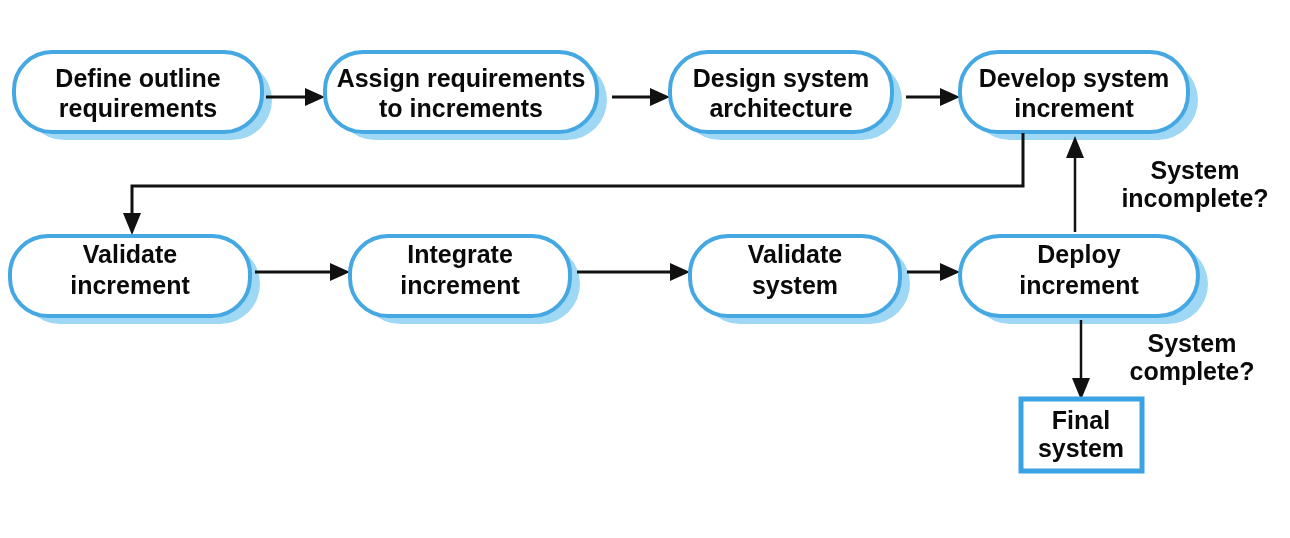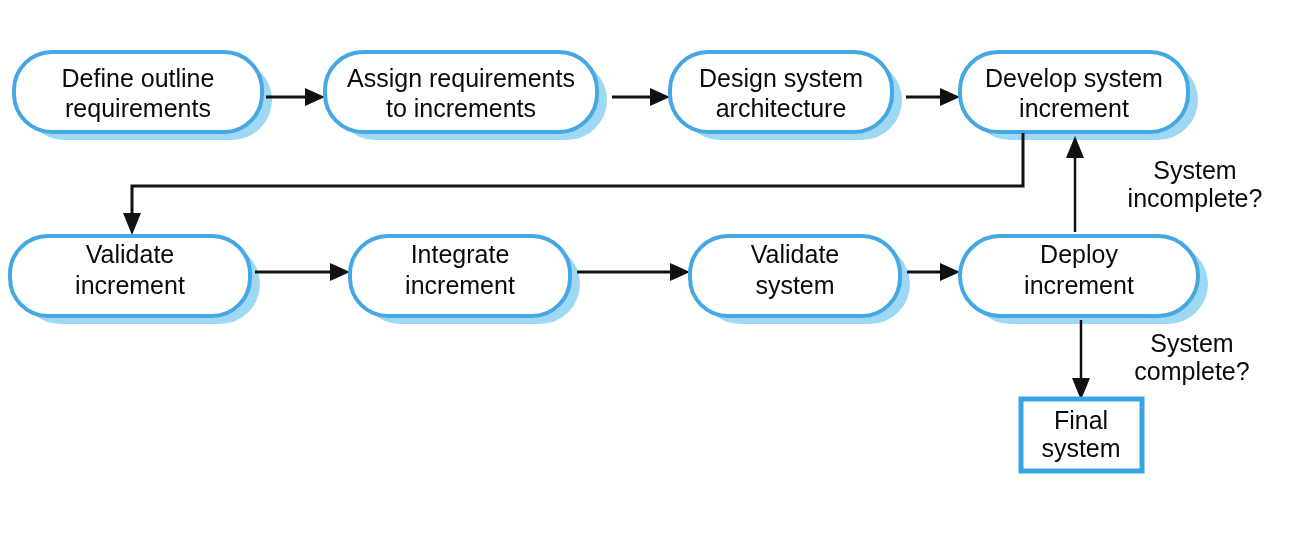--- a/index.html
+++ b/index.html
@@ -10,20 +10,21 @@
   body {
     width: 1290px;
     height: 538px;
     overflow: hidden;
     font-family: "Liberation Sans", sans-serif;
   }
   #diagram-root {
     position: relative;
     width: 1290px;
     height: 538px;
+    font-weight: bold;
   }
   svg#flow {
     display: block;
     width: 1290px;
     height: 538px;
   }
   .node-text {
     font-family: "Liberation Sans", sans-serif;
     font-size: 25px;
     fill: #0a0a0a;

